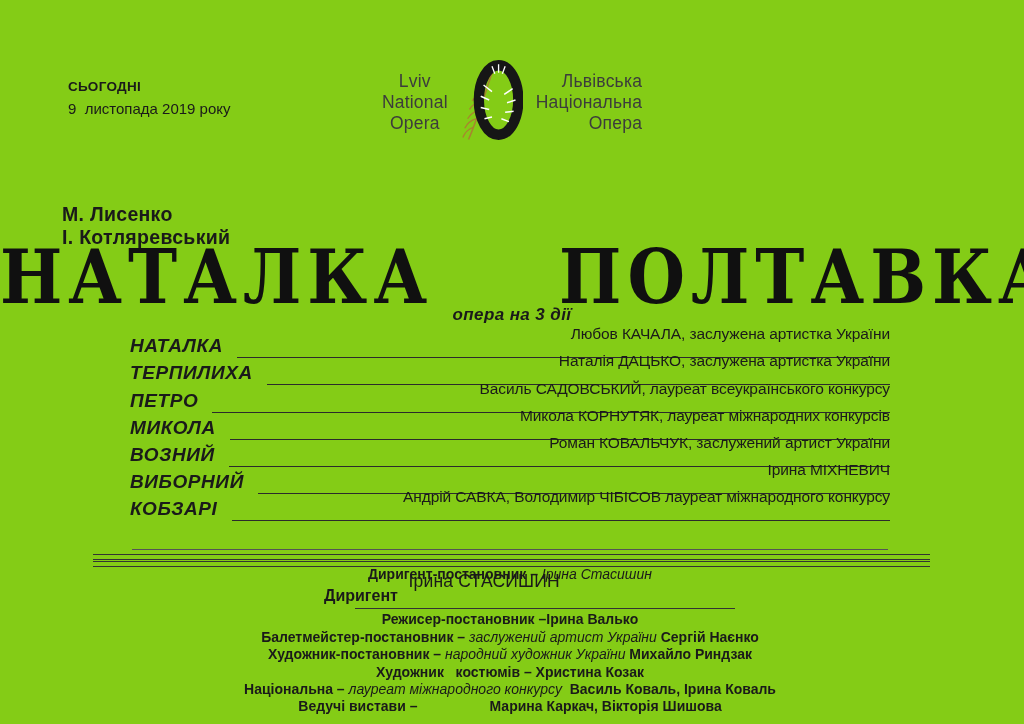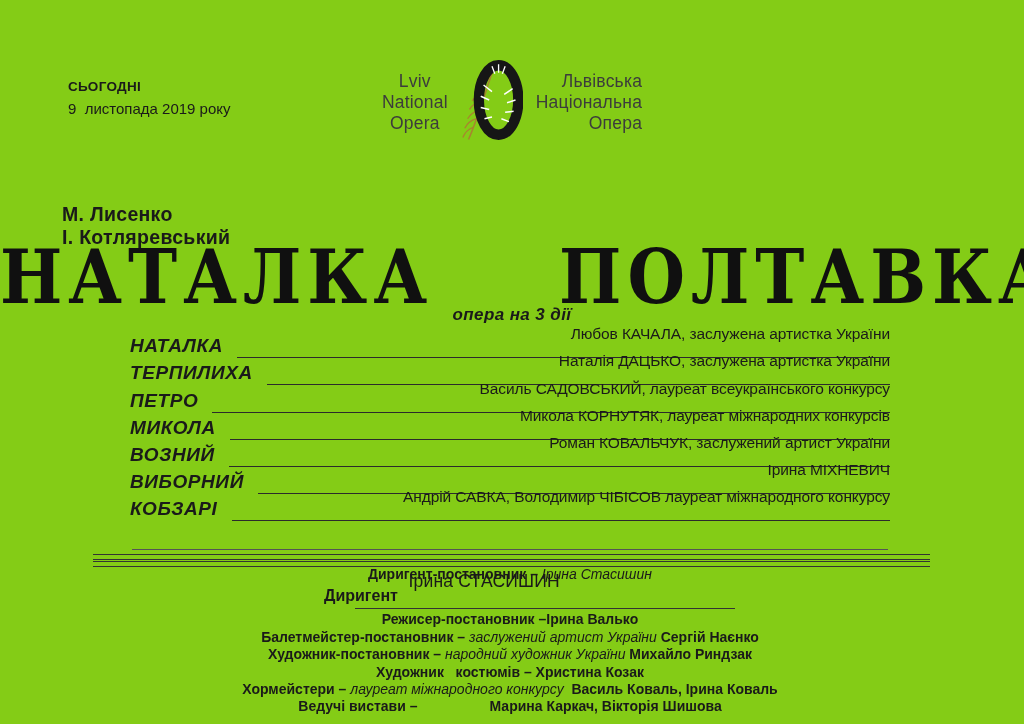--- a/index.html
+++ b/index.html
@@ -161,18 +161,18 @@
       <span class="cond-label">Диригент</span>
       <span class="cond-cell">
         <span>Ірина СТАСИШИН</span>
       </span>
     </div>
     <div id="credits-after">
         <div class="credit-line"><span class="cs-b">Режисер-постановник –</span><span class="cs-b">Ірина Валько</span></div>
         <div class="credit-line"><span class="cs-b">Балетмейстер-постановник – </span><span class="cs-i">заслужений артист України </span><span class="cs-b">Сергій Наєнко</span></div>
         <div class="credit-line"><span class="cs-b">Художник-постановник – </span><span class="cs-i">народний художник України </span><span class="cs-b">Михайло Риндзак</span></div>
         <div class="credit-line"><span class="cs-b">Художник   костюмів – </span><span class="cs-b">Христина Козак</span></div>
-        <div class="credit-line"><span class="cs-b">Хормейстери – </span><span class="cs-i">лауреат міжнародного конкурсу  </span><span class="cs-b">Василь Коваль, Ірина Коваль</span></div>
+        <div class="credit-line"><span class="cs-b">Національна – </span><span class="cs-i">лауреат міжнародного конкурсу  </span><span class="cs-b">Василь Коваль, Ірина Коваль</span></div>
         <div class="credit-line"><span class="cs-b">Ведучі вистави –</span><span class="cs-b gap-before">Марина Каркач, Вікторія Шишова</span></div>
       </div>
   </div>
 
 </div>
 
 </body></html>

